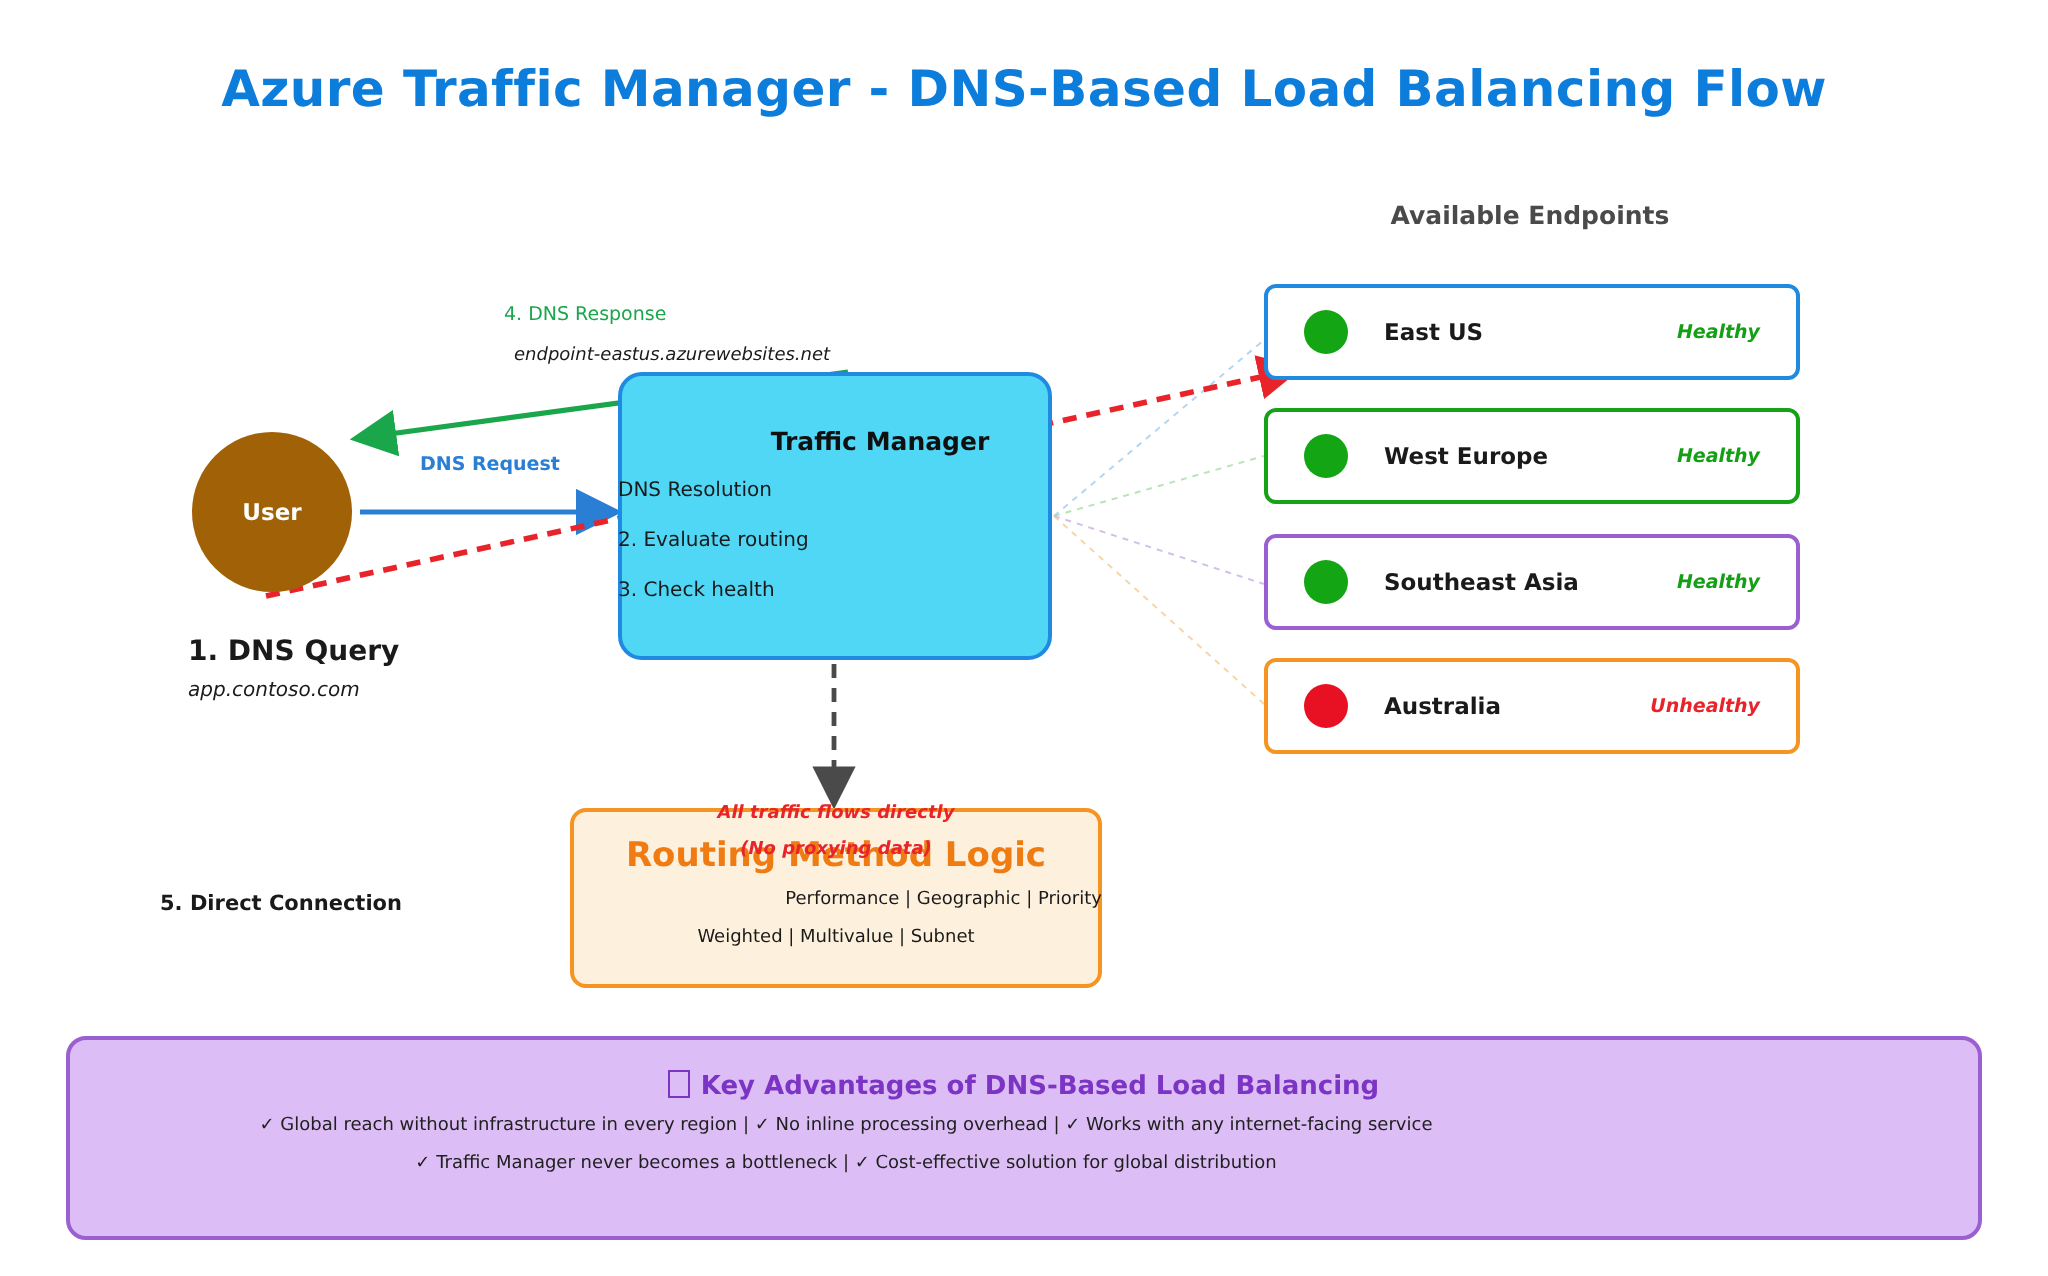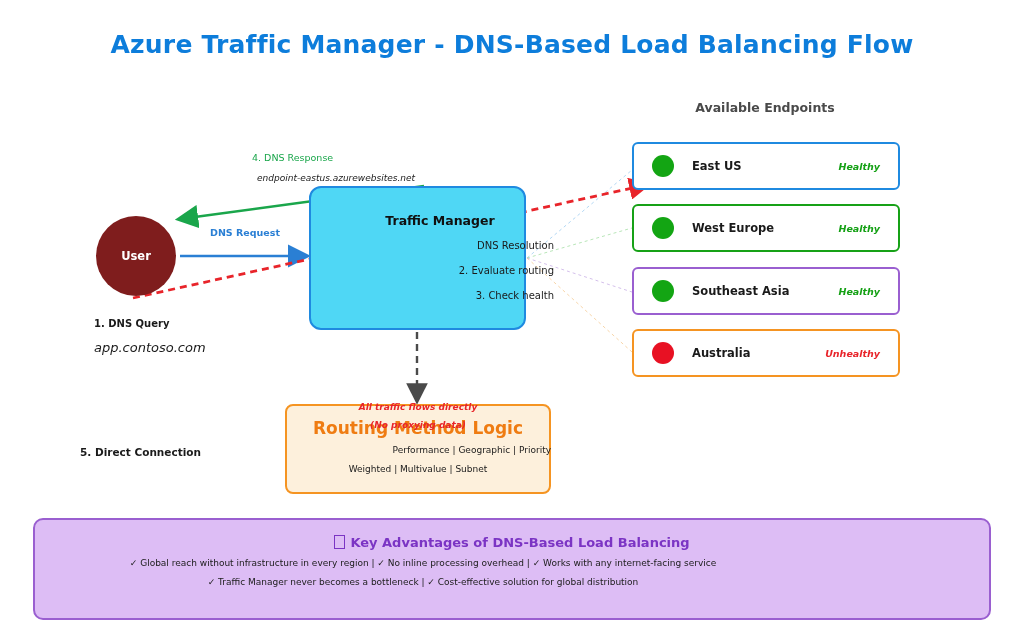--- a/index.html
+++ b/index.html
@@ -38,40 +38,40 @@
     flex:1 1 auto;
   }
   .ep-status{
     margin-right:18px;font-size:9.5px;font-style:italic;font-weight:bold;
     color:#14a014;
   }
 
   
   #user-node{
     left:96px;top:216px;width:80px;height:80px;border-radius:50%;
-    background:#7f1d1d;display:flex;align-items:center;justify-content:center;
+    background:#a16207;display:flex;align-items:center;justify-content:center;
   }
   #user-label{font-size:11.5px;font-weight:bold;color:#ffffff;}
 
-  #dns-query-label{left:94px;top:318px;font-size:10px;font-weight:bold;color:#1a1a1a;}
-  #dns-query-domain{left:94px;top:340px;font-size:13px;font-style:italic;color:#1a1a1a;}
+  #dns-query-label{left:94px;top:318px;font-size:14px;font-weight:bold;color:#1a1a1a;}
+  #dns-query-domain{left:94px;top:340px;font-size:10px;font-style:italic;color:#1a1a1a;}
 
   #dns-request-label{left:210px;top:227px;font-size:9.5px;font-weight:bold;color:#2a7fd4;}
   #dns-response-label{left:252px;top:152px;font-size:9.5px;font-weight:normal;color:#1aa64b;}
   #dns-response-value{left:228px;top:173px;font-size:9px;font-style:italic;color:#1a1a1a;margin-left:29px;}
 
   
   #tm-box{
     left:309px;top:186px;width:217px;height:144px;
     background:#4fd7f5;border:2.5px solid #1f8ae0;border-radius:12px;
     box-sizing:border-box;
   }
   #tm-title{left:309px;top:213px;width:262px;text-align:center;
     font-size:12.5px;font-weight:bold;color:#101010;}
-  .tm-line{left:309px;width:245px;text-align:right;font-size:10px;color:#1a1a1a;}
+  .tm-line{left:309px;width:245px;text-align:left;font-size:10px;color:#1a1a1a;}
   #tm-line-1{top:240px;}
   #tm-line-2{top:265px;}
   #tm-line-3{top:290px;}
 
   
   #routing-box{
     left:285px;top:404px;width:266px;height:90px;
     background:#fdf0dc;border:2px solid #f59422;border-radius:8px;
     box-sizing:border-box;
   }

